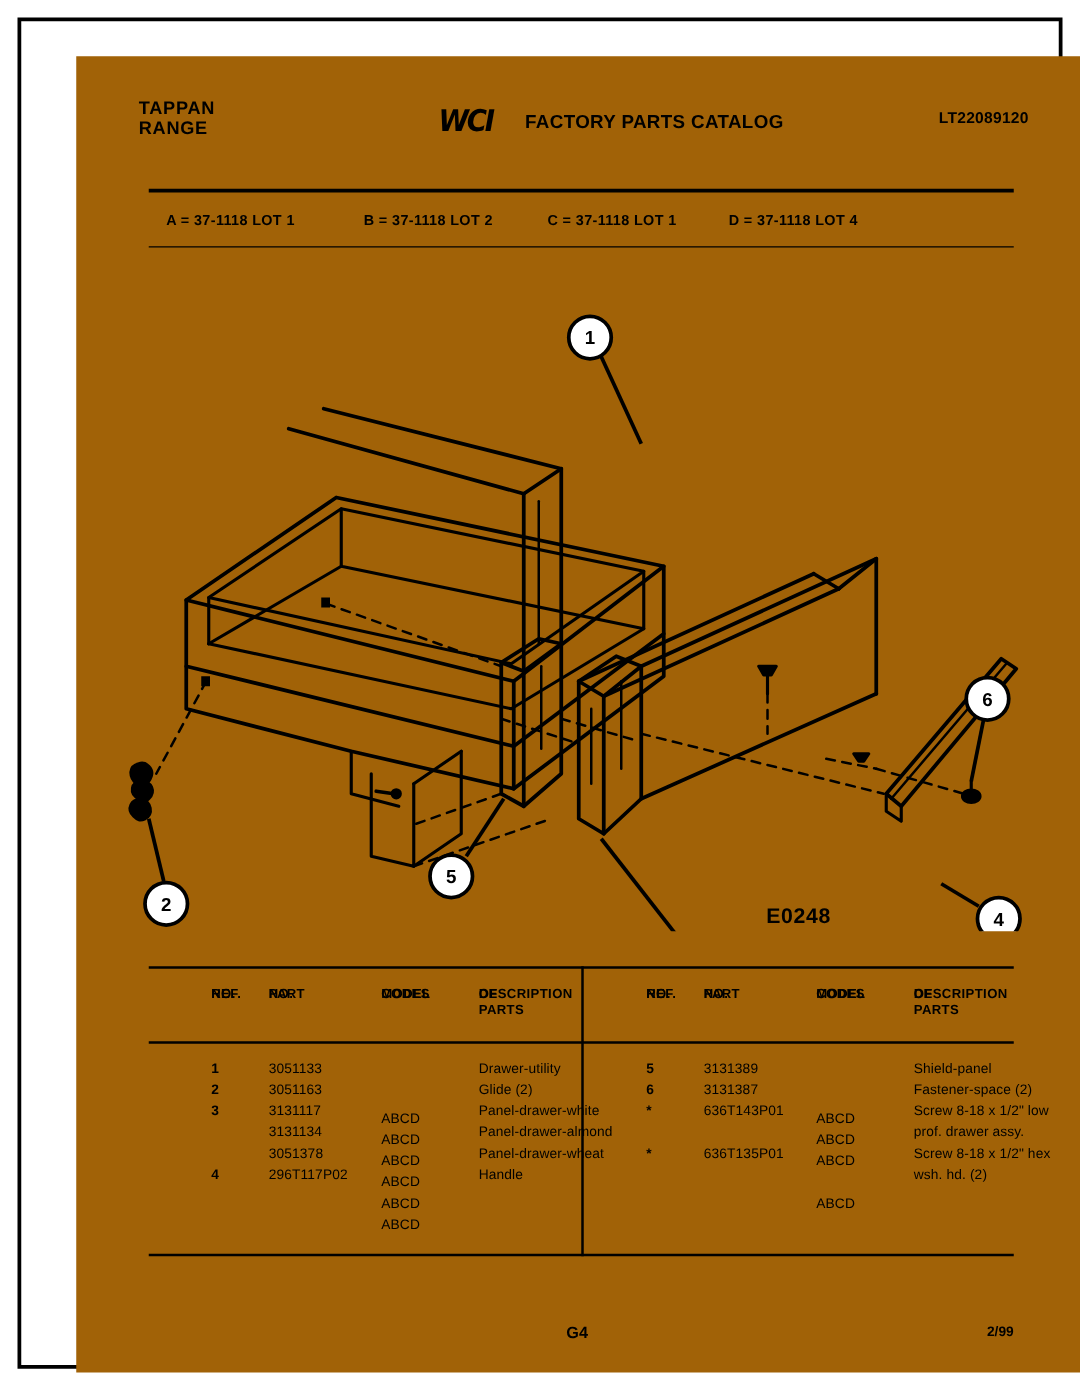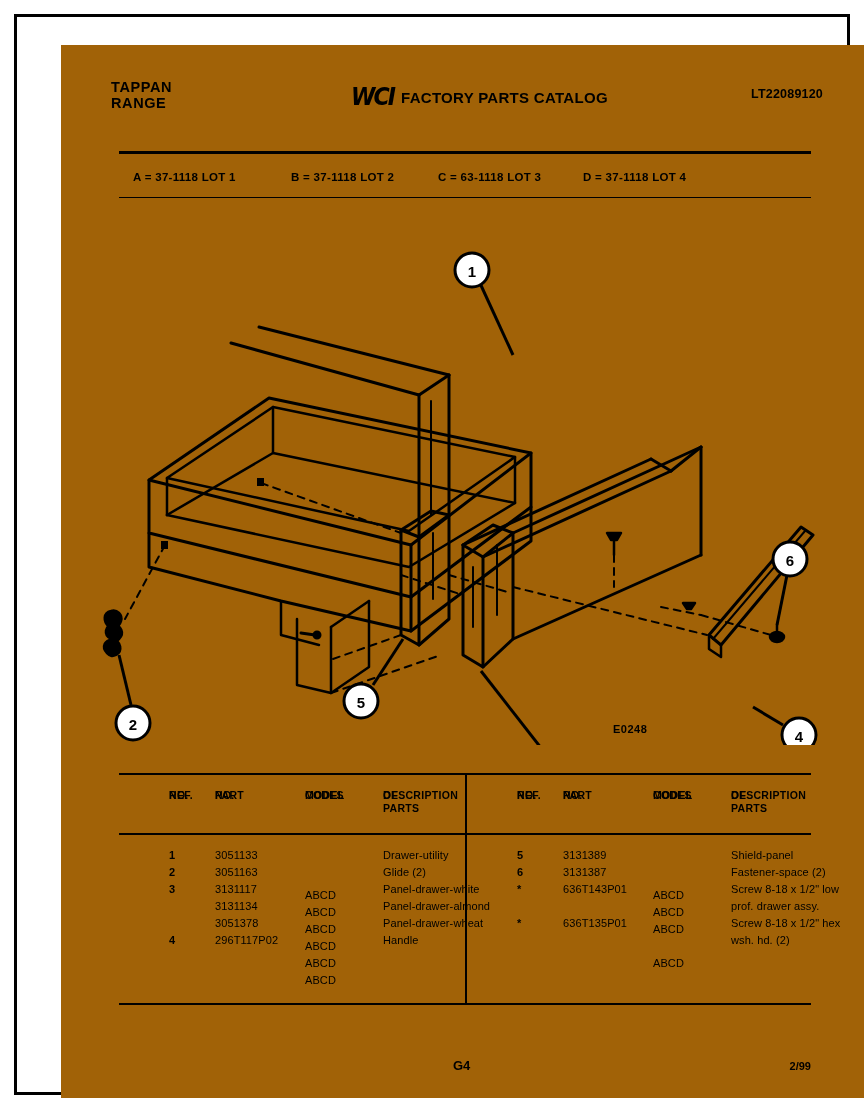--- a/index.html
+++ b/index.html
@@ -55,21 +55,21 @@
   }
   .brand-line2 {
     letter-spacing: 0.6px;
   }
   .catalog-center {
     position: absolute;
     left: 238px;
     top: 4px;
     display: flex;
     align-items: center;
-    gap: 5px;
+    gap: 24px;
   }
   .wci-logo {
     font-size: 24px;
     font-weight: bold;
     font-style: italic;
     letter-spacing: -2px;
     font-family: "DejaVu Sans", sans-serif;
     transform: scaleX(0.92);
   }
   .catalog-title {
@@ -131,21 +131,21 @@
     top: 170px;
     width: 730px;
     height: 530px;
   }
   .diagram svg { display: block; }
 
   .diagram-code {
     position: absolute;
     left: 552px;
     top: 678px;
-    font-size: 11px;
+    font-size: 17px;
     font-weight: bold;
     letter-spacing: 0.5px;
   }
 
   
   .table-rule-top {
     position: absolute;
     left: 58px;
     top: 728px;
     width: 692px;
@@ -271,21 +271,21 @@
         <span class="catalog-title">FACTORY PARTS CATALOG</span>
       </div>
       <div class="catalog-number">LT22089120</div>
     </div>
 
     <div class="rule-top"></div>
 
     <div class="model-codes">
       <span class="mc mc-a">A = 37-1118 LOT 1</span>
       <span class="mc mc-b">B = 37-1118 LOT 2</span>
-      <span class="mc mc-c">C = 63-1118 LOT 3</span>
+      <span class="mc mc-c">C = 37-1118 LOT 1</span>
       <span class="mc mc-d">D = 37-1118 LOT 4</span>
     </div>
 
     <div class="rule-bottom-models"></div>
 
     <div class="diagram">
       <svg width="730" height="530" viewBox="0 0 730 530" xmlns="http://www.w3.org/2000/svg">
         <g fill="none" stroke="#000" stroke-width="3" stroke-linejoin="round" stroke-linecap="round">
 
           <path d="M 48 265 L 168 183 L 430 238 L 310 330 Z"></path>

